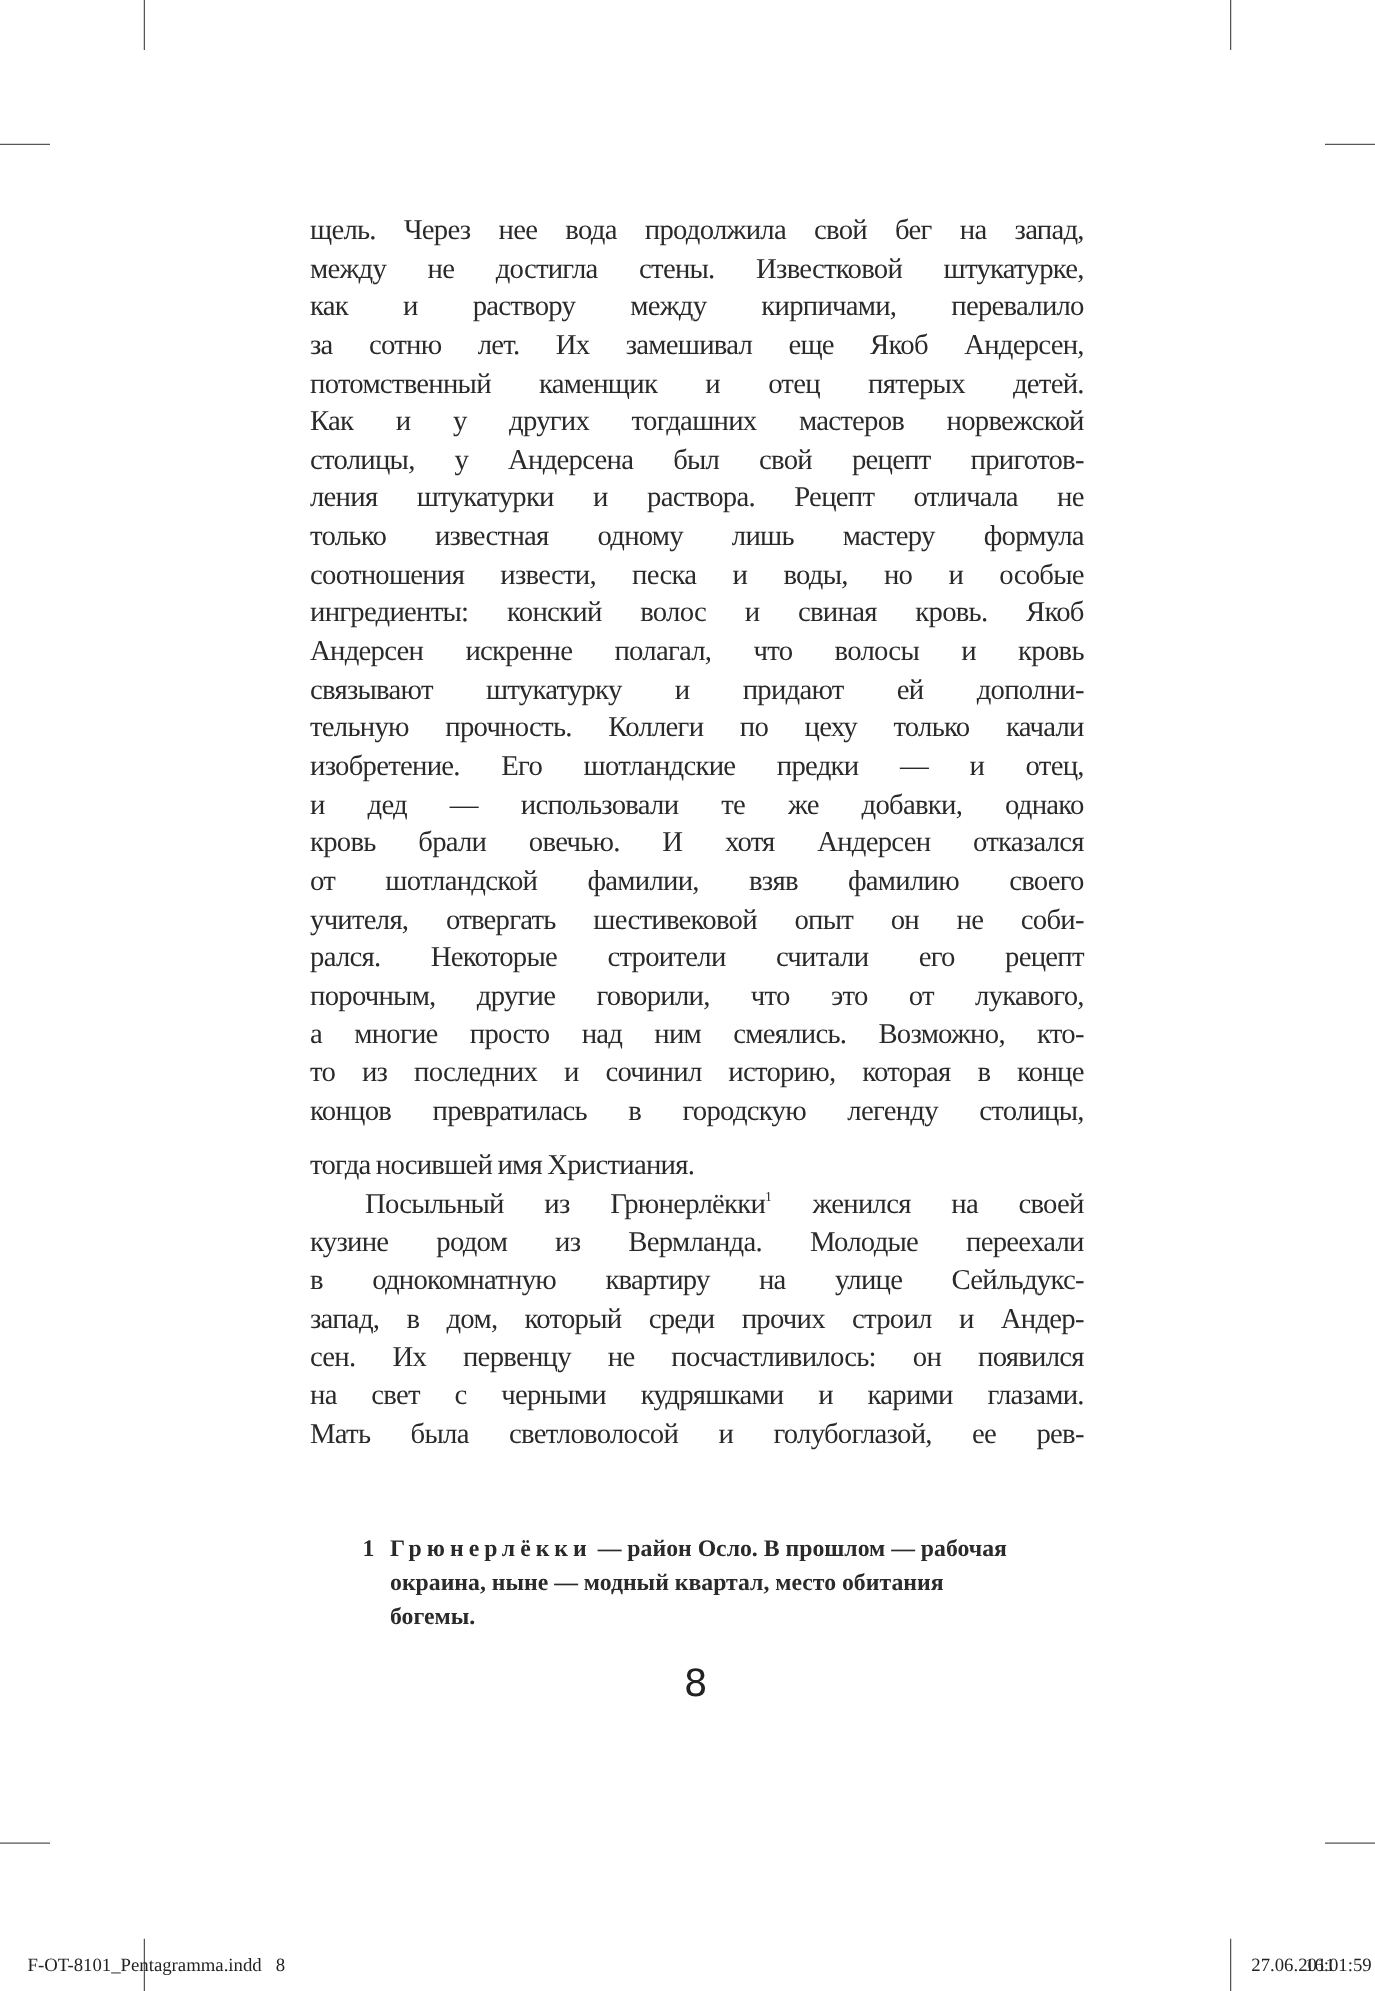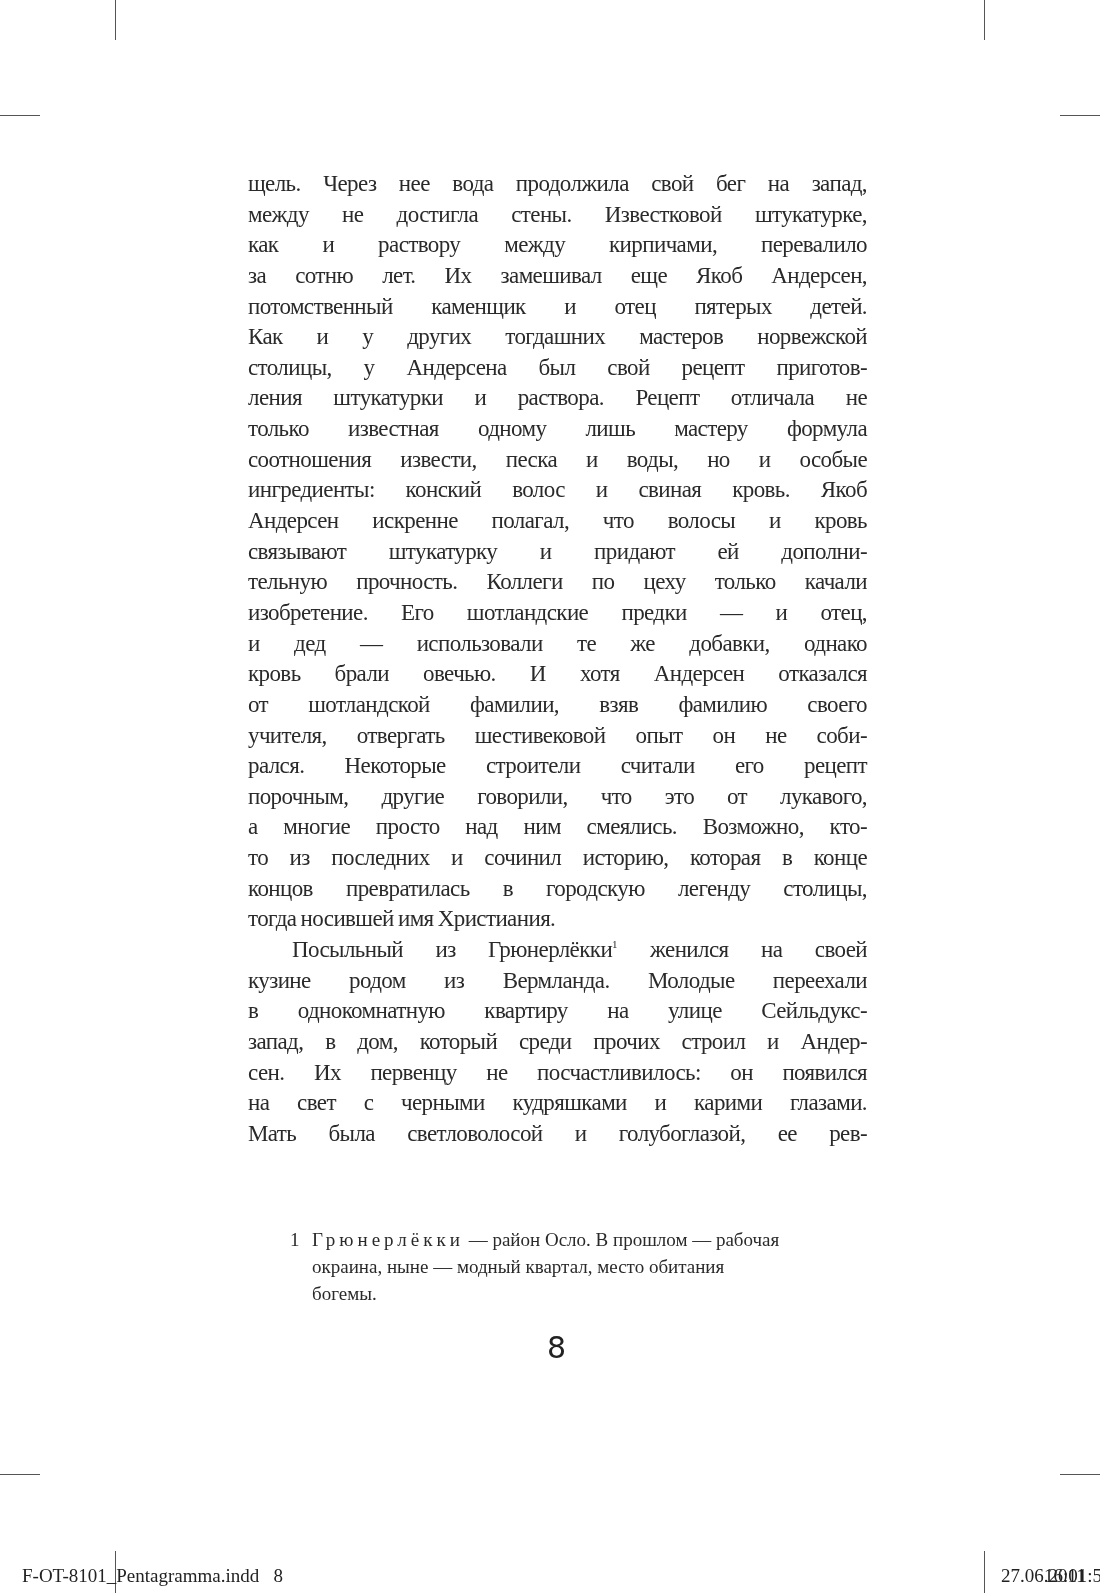--- a/index.html
+++ b/index.html
@@ -10,41 +10,41 @@
   .body-text {
     position: absolute; left: 248px; top: 169px; width: 619px;
     font-family: Liberation Serif, serif;
     font-size: 23px; line-height: 30.65px; color: #2a2a2a;
   }
   .line {
     display: block; white-space: nowrap; text-align: justify;
     text-align-last: justify; height: 30.65px; overflow: visible;
     letter-spacing: -0.6px; word-spacing: -1px;
   }
-  .line.last { text-align-last: left; }
+  .line.last { text-align-last: left; margin-top: 13px; }
   .line.indent { padding-left: 44px; }
   sup.fn { font-size: 11px; vertical-align: 9px; line-height: 0; letter-spacing: 0; }
   .footnote {
     position: absolute; left: 290px; top: 1226px; width: 576px;
     font-family: "Liberation Serif", "DejaVu Serif", serif;
     font-size: 19px; line-height: 27px; color: #2a2a2a;
   }
-  .fn-line { display: block; white-space: nowrap; }
+  .fn-line { display: block; white-space: nowrap; font-weight: bold; }
   .fn-num { display: inline-block; width: 22px; }
   .fn-cont { padding-left: 22px; }
   .spaced { letter-spacing: 4px; }
   .page-number {
     position: absolute; left: 0; width: 1113px; top: 1330px; text-align: center;
     font-family: "DejaVu Sans", "Liberation Sans", sans-serif;
     font-size: 30px; color: #222;
   }
   .slug {
     position: absolute; top: 1565px;
     font-family: "Liberation Serif", "DejaVu Serif", serif;
-    font-size: 19px; color: #222; white-space: nowrap; text-align: right;
+    font-size: 15px; color: #222; white-space: nowrap; text-align: right;
   }
 </style>
 </head>
 <body>
 
 <div class="crop v" style="left:115px; top:0; height:40px;"></div>
 <div class="crop h" style="left:0; top:115px; width:40px;"></div>
 <div class="crop v" style="left:984px; top:0; height:40px;"></div>
 <div class="crop h" style="left:1060px; top:115px; width:40px;"></div>
 <div class="crop h" style="left:0; top:1474px; width:40px;"></div>

